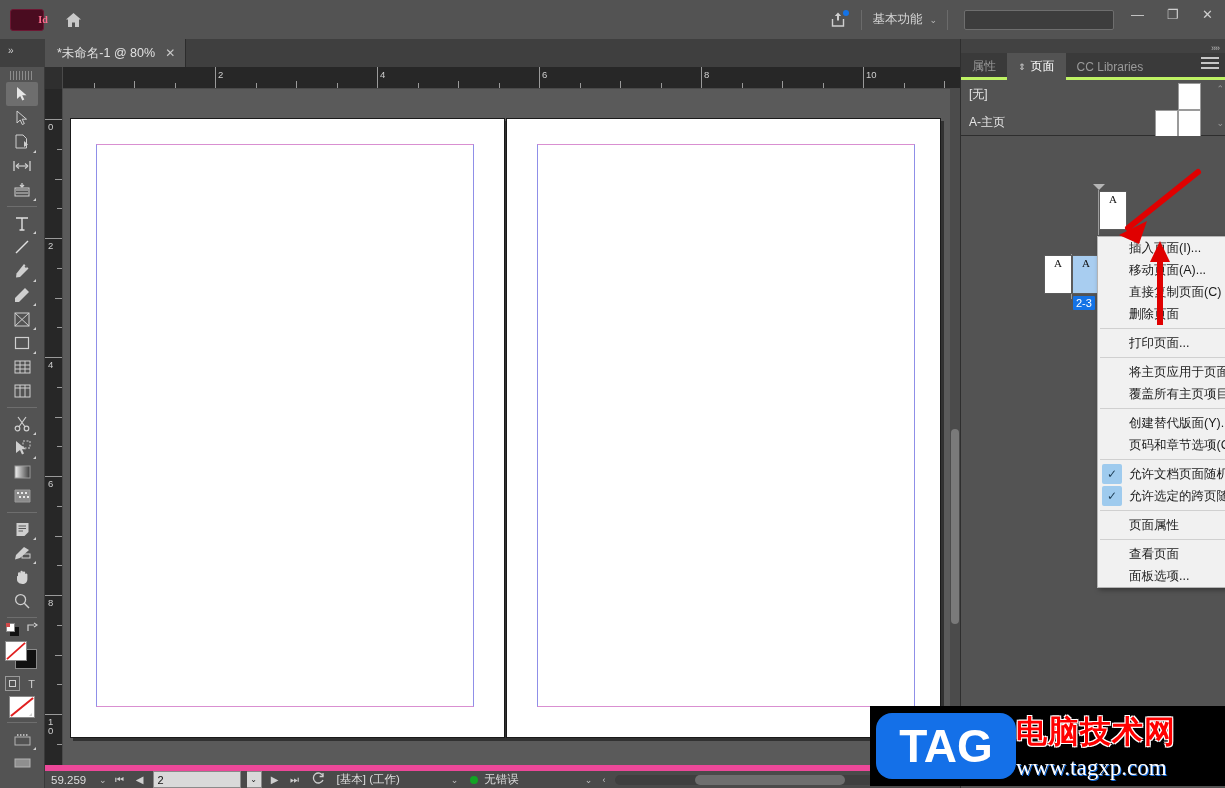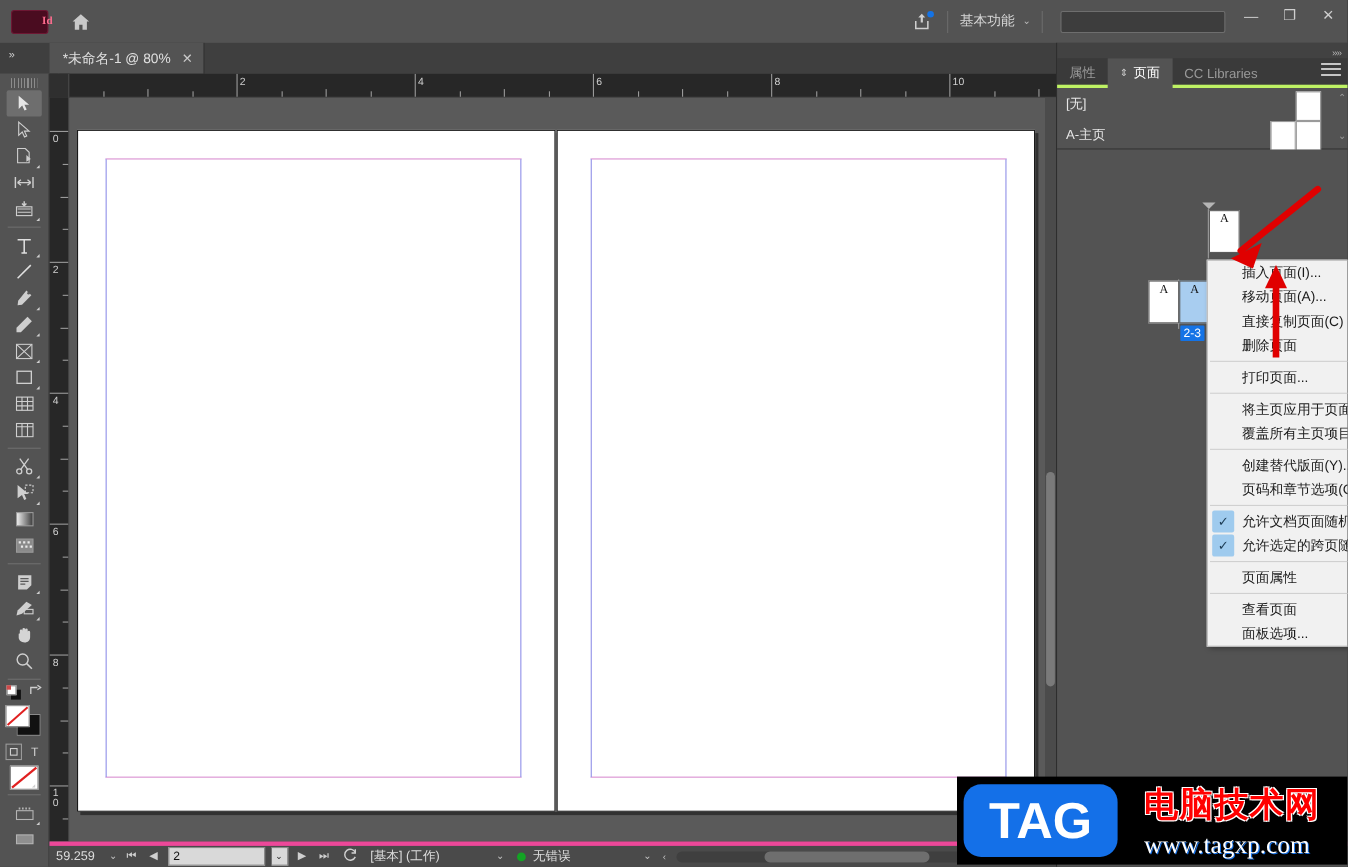--- a/index.html
+++ b/index.html
@@ -108,21 +108,21 @@
   .margin{ position:absolute; border:1px solid #8f8fe8; border-top-color:#d98fd1; border-bottom-color:#d98fd1;}
   .vscroll{
     position:absolute; right:0; top:0; width:10px; height:676px; background:#4b4b4b;
   }
   .vthumb{ position:absolute; left:1px; width:8px; border-radius:4px; background:#7a7a7a;}
 
   
   .statusbar{
     position:absolute; left:45px; top:765px; width:1180px; height:23px;
     background:#4a4a4a; display:flex; align-items:center; gap:6px; padding-left:6px;
-    border-top:4px solid #ec4899;
+    border-top:6px solid #ec4899;
   }
   .sb-zoom{ color:#dcdcdc;font-size:11.5px;min-width:42px;}
   .sb-chev{ color:#c0c0c0; font-size:9px; }
   .navbtn{ color:#cfcfcf;font-size:10px;width:14px;text-align:center;}
   .pagefield{
     width:88px;height:17px;background:#d9d9d9;border:1px solid #8a8a8a;
     color:#111;font-size:11px;padding:0 4px;display:flex;align-items:center;
   }
   .pf-chev{ width:15px;height:17px;background:#d9d9d9;border:1px solid #8a8a8a;border-left:none;
     display:flex;align-items:center;justify-content:center;color:#222;font-size:8px;}
@@ -185,21 +185,21 @@
   .wm{
     position:absolute; left:870px; top:706px; width:355px; height:80px;
     background:#000; z-index:70; display:flex; align-items:center;
   }
   .wm-tag{
     width:140px;height:66px;margin-left:6px;background:#1470e8;border-radius:16px;
     display:flex;align-items:center;justify-content:center;
     color:#fff;font-size:46px;font-weight:bold;letter-spacing:0px;
     font-family:"Liberation Sans",sans-serif;
   }
-  .wm-right{ margin-left:24px; display:flex;flex-direction:column;justify-content:center;}
+  .wm-right{ margin-left:0; display:flex;flex-direction:column;justify-content:center;}
   .wm-cn{ color:#ff0000; font-size:31px; font-weight:bold; letter-spacing:1px;
           font-family:"DejaVu Sans",sans-serif;
           text-shadow:1px 1px 0 #fff, -1px -1px 0 #fff, 1px -1px 0 #fff, -1px 1px 0 #fff;}
   .wm-url{ color:#fff; font-size:23px; font-family:"Liberation Serif",serif;
            text-shadow:1px 1px 0 #1470e8; margin-top:2px;}
 </style>
 </head>
 <body>
 
 <div id="app">

